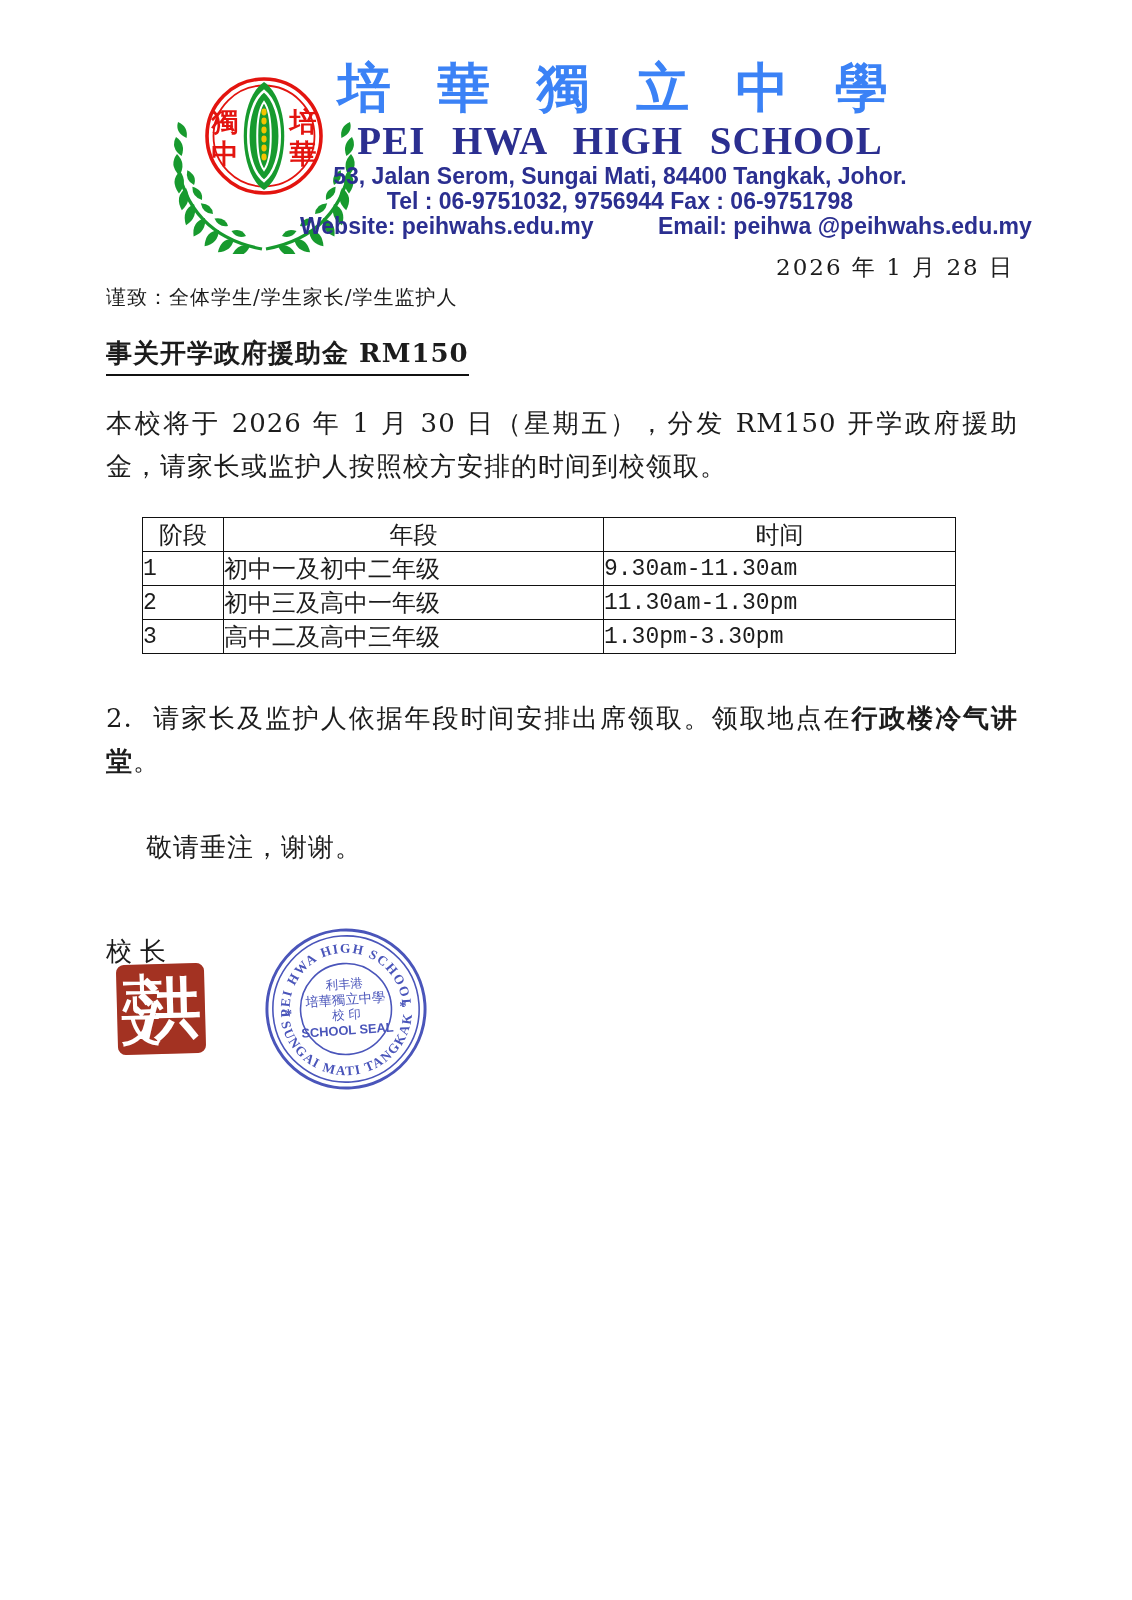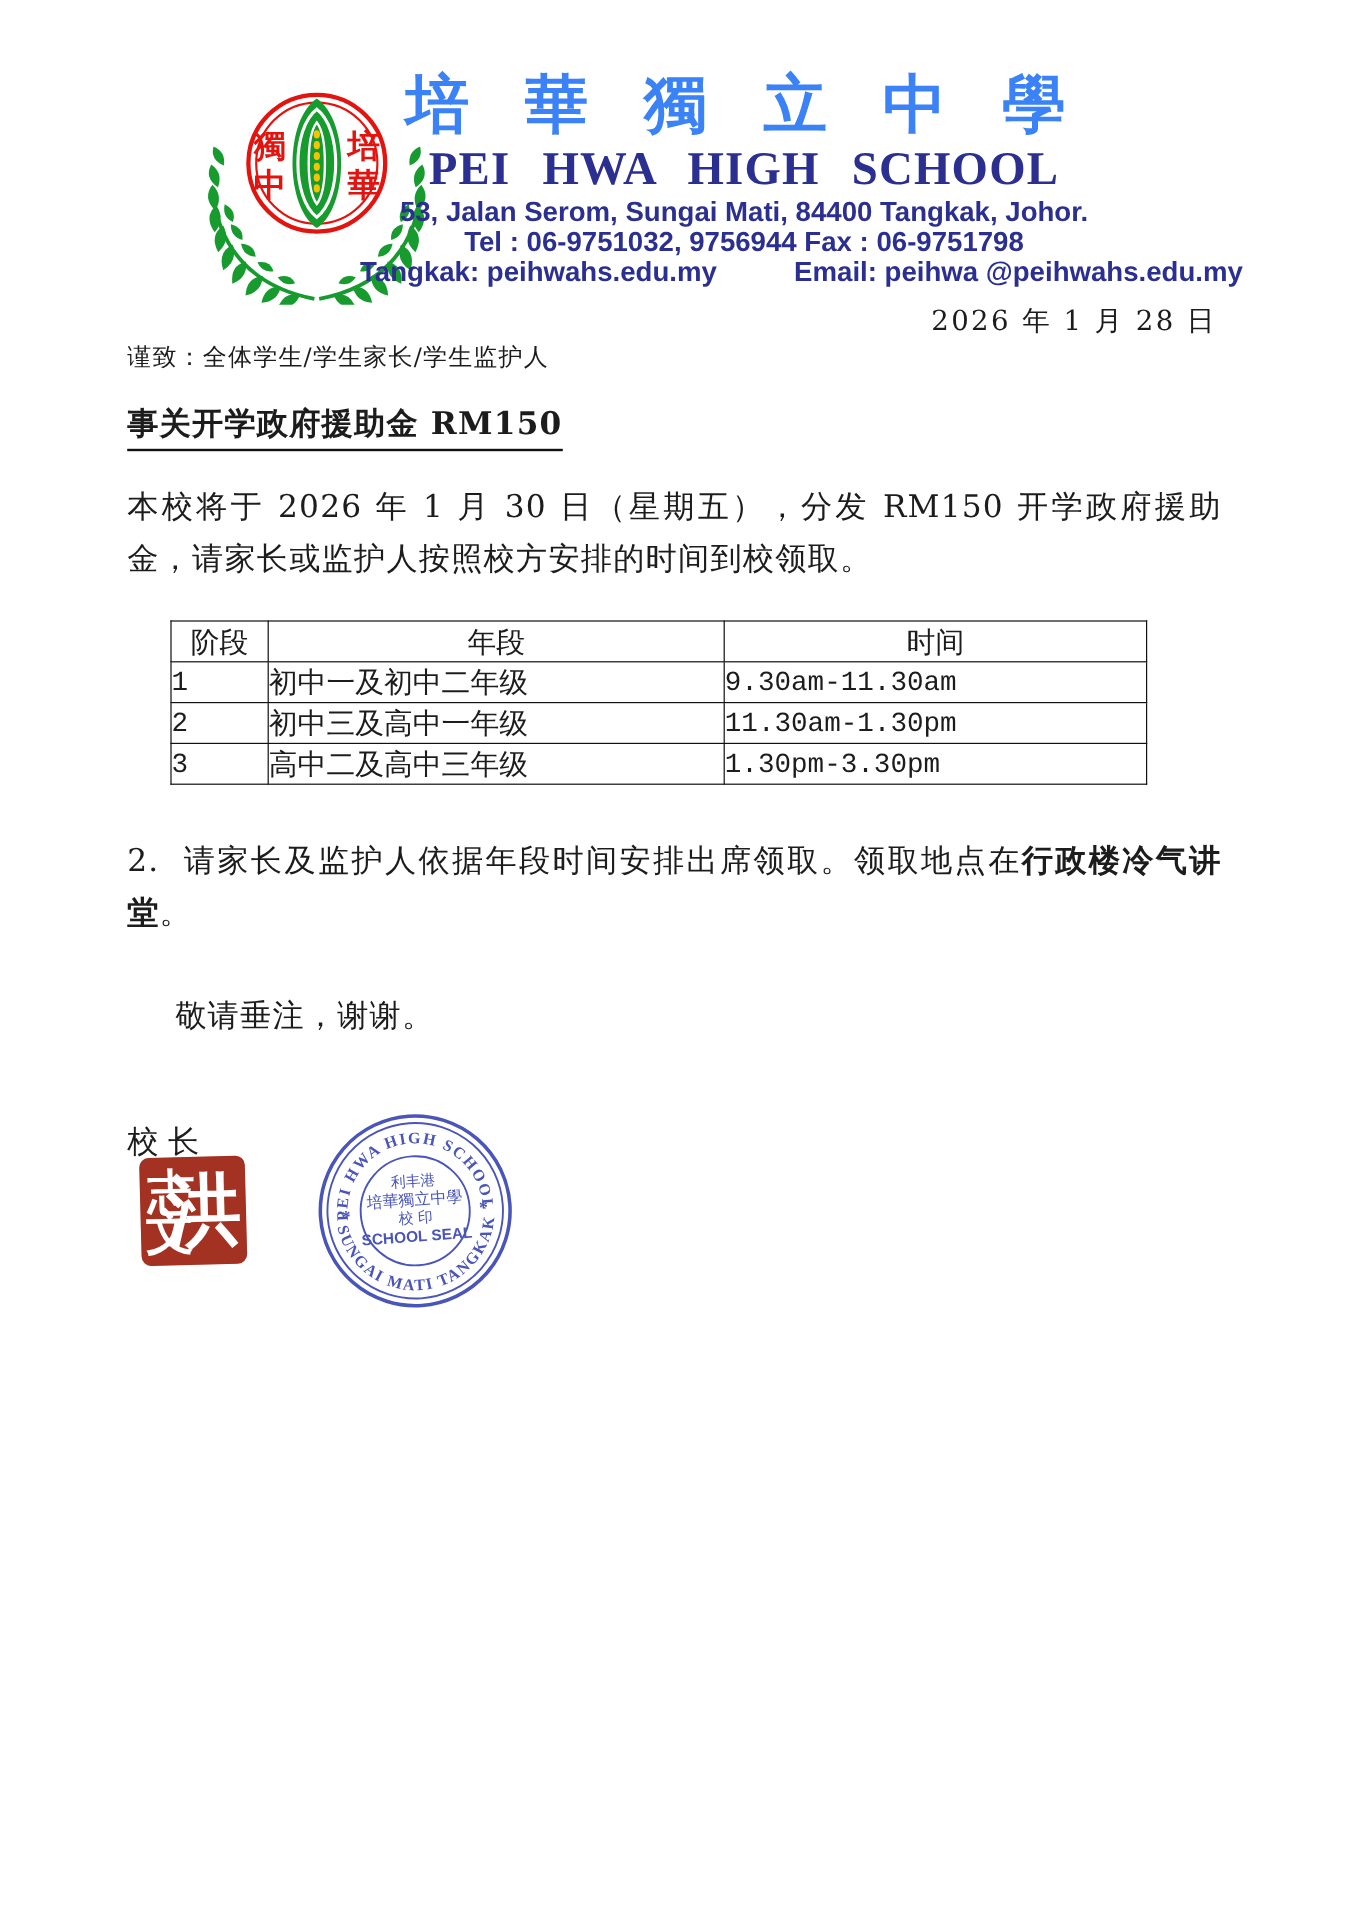--- a/index.html
+++ b/index.html
@@ -125,21 +125,21 @@
 
   <div class="abs hdr-text">
     <div class="hdr-title-zh zh">培 華 獨 立 中 學</div>
     <div class="hdr-title-en" style="font-family:'Liberation Serif', serif;">PEI HWA HIGH SCHOOL</div>
     <div class="hdr-line sans">53, Jalan Serom, Sungai Mati, 84400 Tangkak, Johor.</div>
     <div class="hdr-line sans">
       <span>Tel : 06-9751032, 9756944</span>
       <span class="gap-lg">Fax : 06-9751798</span>
     </div>
     <div class="hdr-line sans">
-      <span>Tangkak: peihwahs.edu.my</span>
+      <span>Website: peihwahs.edu.my</span>
       <span class="gap-xl">Email: peihwa @peihwahs.edu.my</span>
     </div>
   </div>
 
   <div class="abs date-line zh">2026 年 1 月 28 日</div>
   <div class="abs recipient zh">谨致：全体学生/学生家长/学生监护人</div>
   <div class="abs subject zh">事关开学政府援助金 RM150</div>
 
   <div class="abs para p1 zh">本校将于 2026 年 1 月 30 日（星期五），分发 RM150 开学政府援助金，请家长或监护人按照校方安排的时间到校领取。</div>
 

